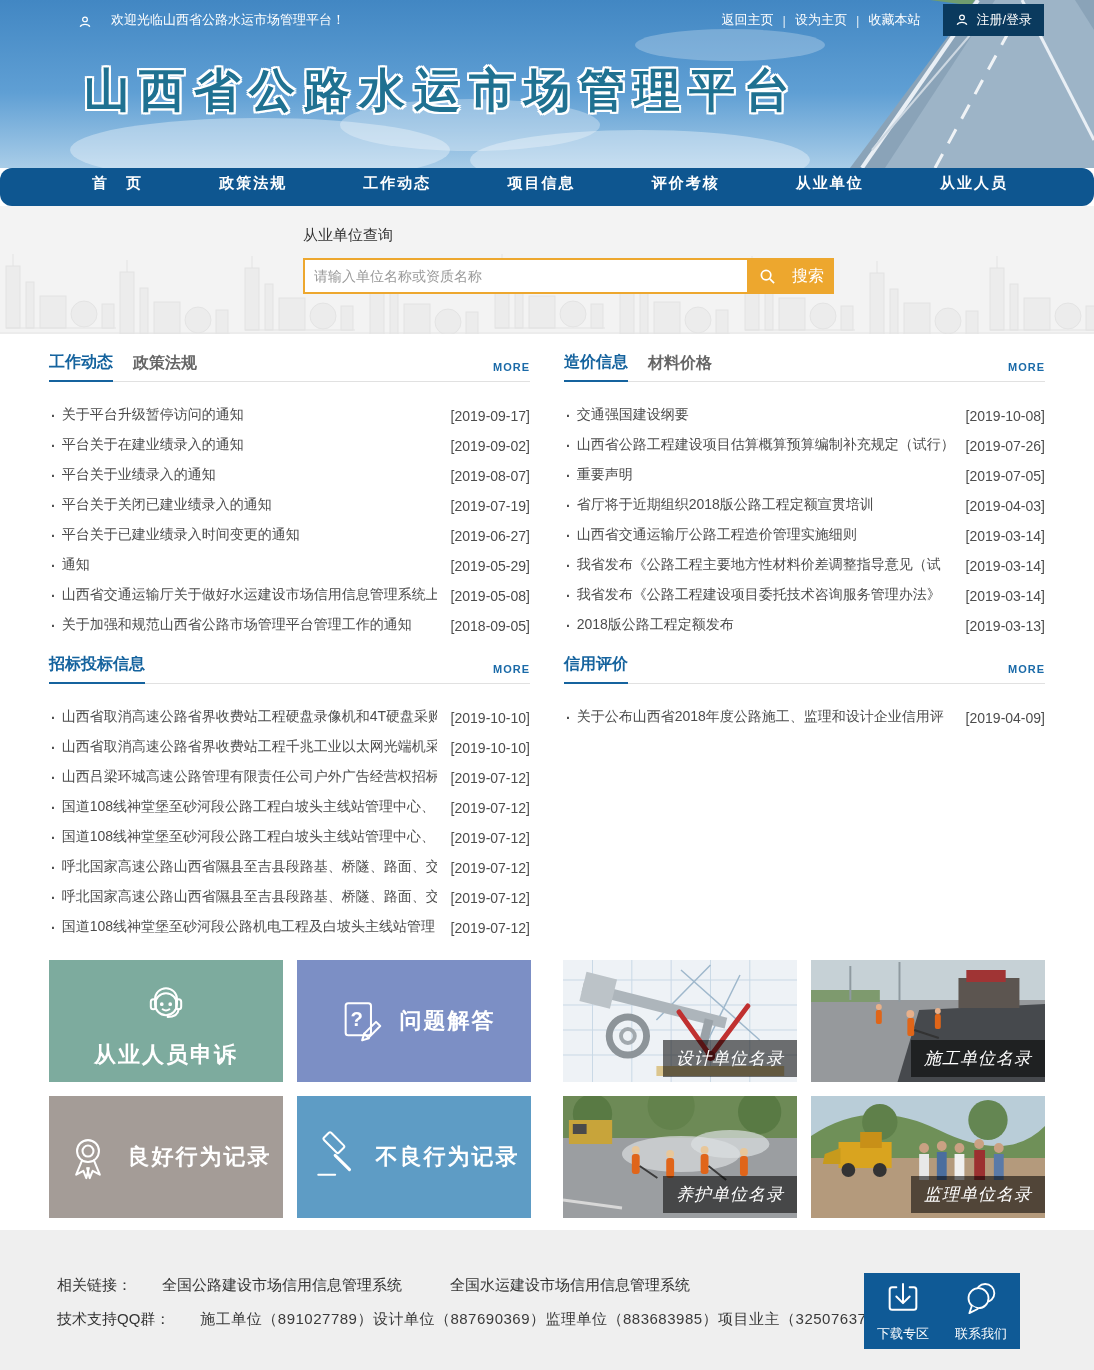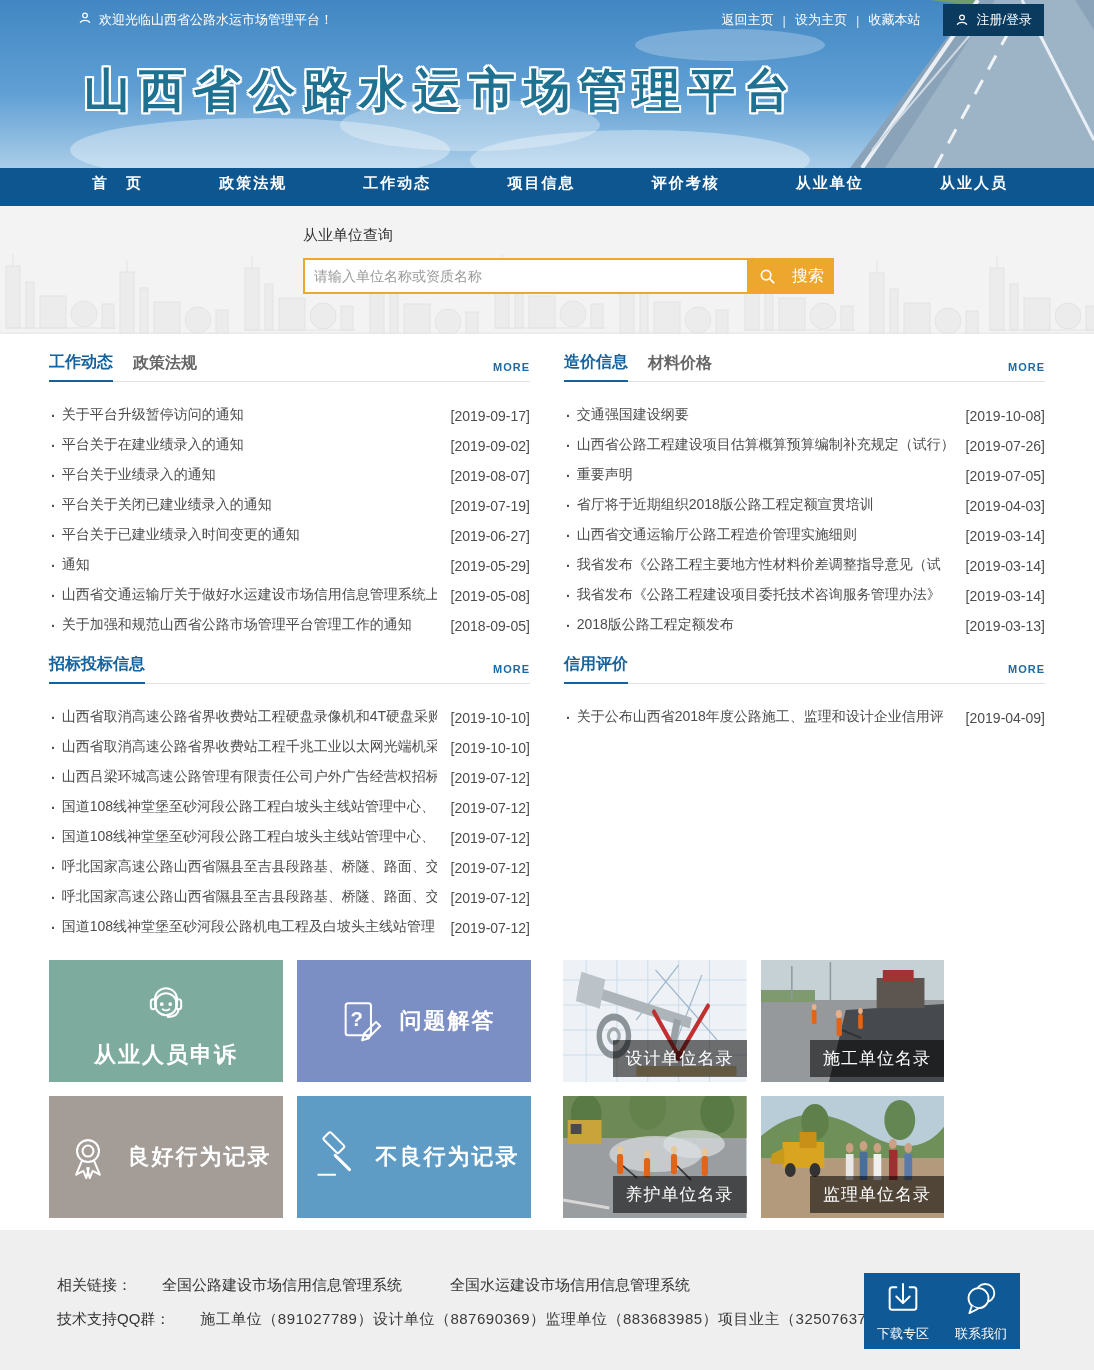--- a/index.html
+++ b/index.html
@@ -11,39 +11,39 @@
   }
 
   
   .banner { position:relative; width:1094px; height:168px; overflow:hidden; }
   .banner svg.bg { position:absolute; inset:0; display:block; }
   .topbar {
     position:absolute; top:0; left:0; right:0; height:40px;
     display:flex; align-items:center; justify-content:space-between;
     padding:0 50px 0 78px; color:#fff; font-size:13px;
   }
-  .topbar-left { display:flex; align-items:flex-start; gap:7px; }
+  .topbar-left { display:flex; align-items:flex-end; gap:19px; }
   .topbar-right { display:flex; align-items:center; gap:0; }
   .top-link { color:#fff; cursor:pointer; padding:0 9px; }
   .top-sep { color:#dce9f3; }
   .login-btn {
     margin-left:14px; background:#0a3a5e; color:#fff; cursor:pointer;
     display:flex; align-items:center; gap:7px; padding:7px 12px; font-size:13px;
   }
   .site-title {
     position:absolute; left:84px; top:60px; margin:0;
     font-size:46px; font-weight:bold; letter-spacing:9px; color:#1f7191;
     text-shadow:-2px -2px 0 #fff, 2px -2px 0 #fff, -2px 2px 0 #fff, 2px 2px 0 #fff,
                  0 -2px 0 #fff, 0 2px 0 #fff, -2px 0 0 #fff, 2px 0 0 #fff;
   }
 
   
   .nav {
     height:38px; background:#0e5690; display:flex; align-items:center;
-    justify-content:space-between; padding:0 86px 8px 92px;
+    justify-content:space-between; padding:0 86px 8px 92px;border-radius:12px;
   }
   .nav-item {
     color:#fff; font-size:15px; font-weight:bold; letter-spacing:2px; cursor:pointer;
   }
 
   
   .search-band { position:relative; height:128px; background:#f3f3f3; overflow:hidden; }
   .search-band svg.skyline { position:absolute; left:0; bottom:0; }
   .search-inner { position:absolute; left:303px; top:20px; }
   .search-label { font-size:15px; color:#333; margin-bottom:13px; }
@@ -76,21 +76,21 @@
   ul.news .d { margin-left:8px; white-space:nowrap;padding-left:6px; }
 
   
   .feature-row { display:flex; gap:32px; margin-top:24px; }
   .tiles { width:482px; display:grid; grid-template-columns:1fr 1fr; gap:14px; }
   .tile {
     height:122px; display:flex; align-items:center; justify-content:center; gap:13px;
     color:#fff; font-size:22px; font-weight:bold; letter-spacing:2px; cursor:pointer;
   }
   .tile svg { flex:0 0 auto; }
-  .photos { width:381px; display:grid; grid-template-columns:1fr 1fr; gap:14px; }
+  .photos { width:482px; display:grid; grid-template-columns:1fr 1fr; gap:14px;font-style:italic; }
   .photo { position:relative; height:122px; overflow:hidden; cursor:pointer; }
   .photo svg { display:block; width:100%; height:100%; }
   .caption {
     position:absolute; right:0; bottom:5px; background:rgba(0,0,0,0.55);
     color:#fff; font-size:17px; letter-spacing:1px; padding:7px 13px;
   }
 
   
   .footer { position:relative; margin-top:12px; height:180px; background:#efefef; padding:46px 12px 0 57px; }
   .f-row { display:flex; align-items:center; font-size:15px; color:#333; }

